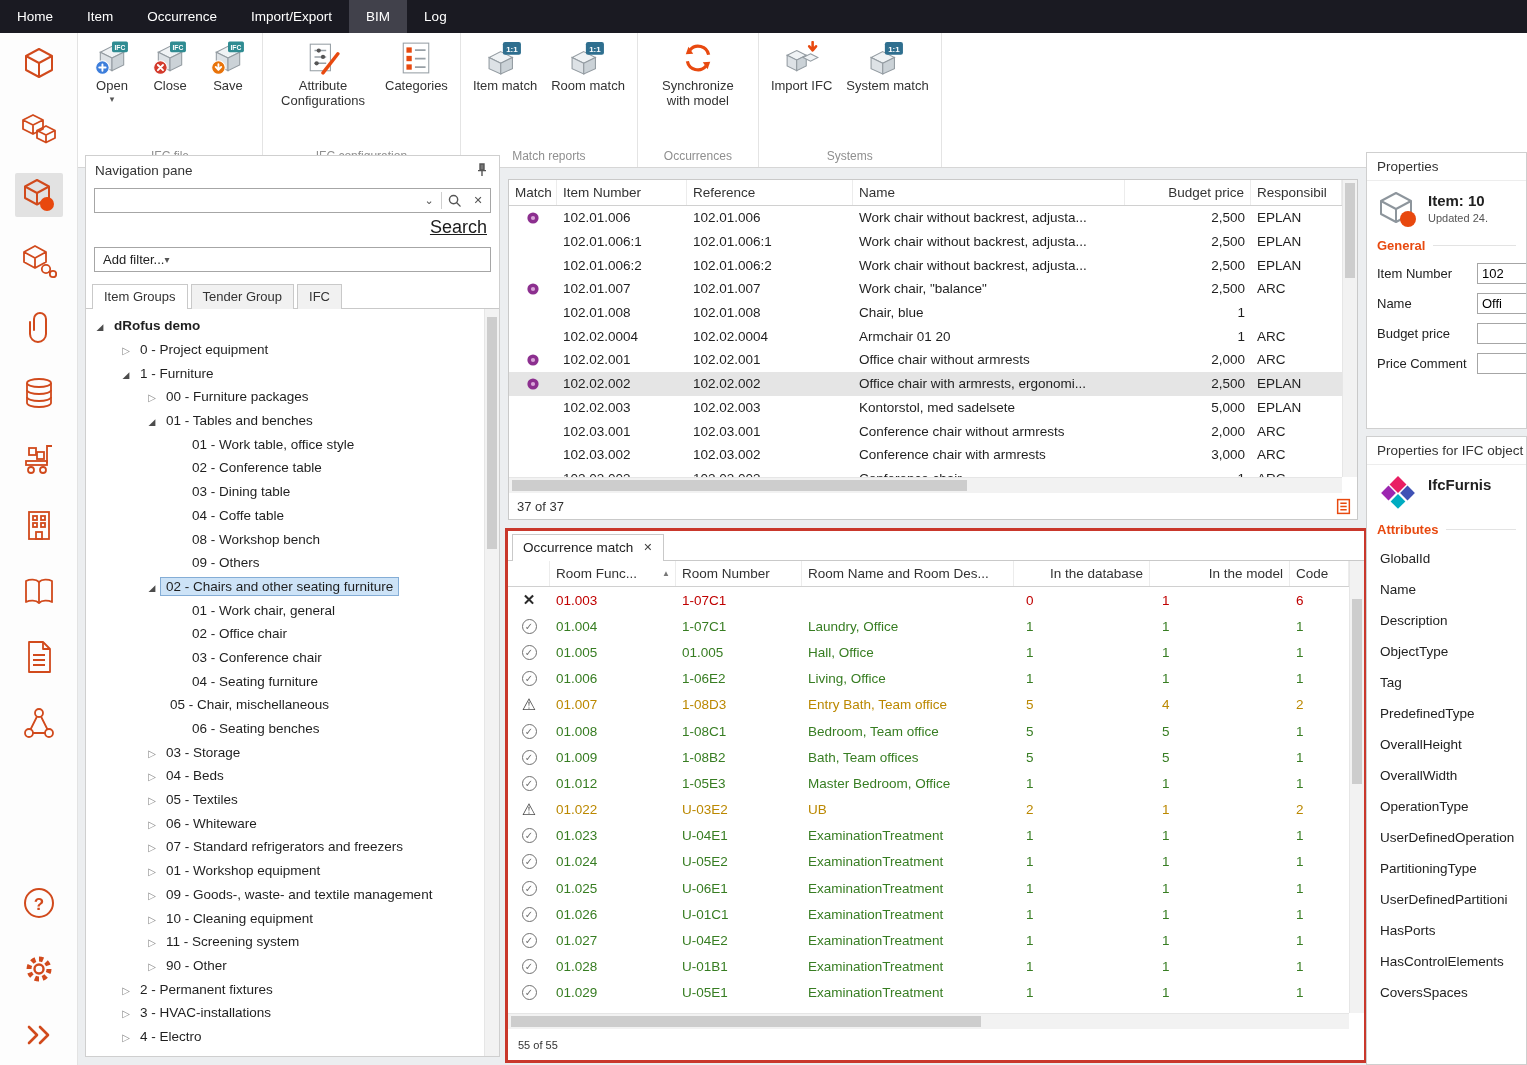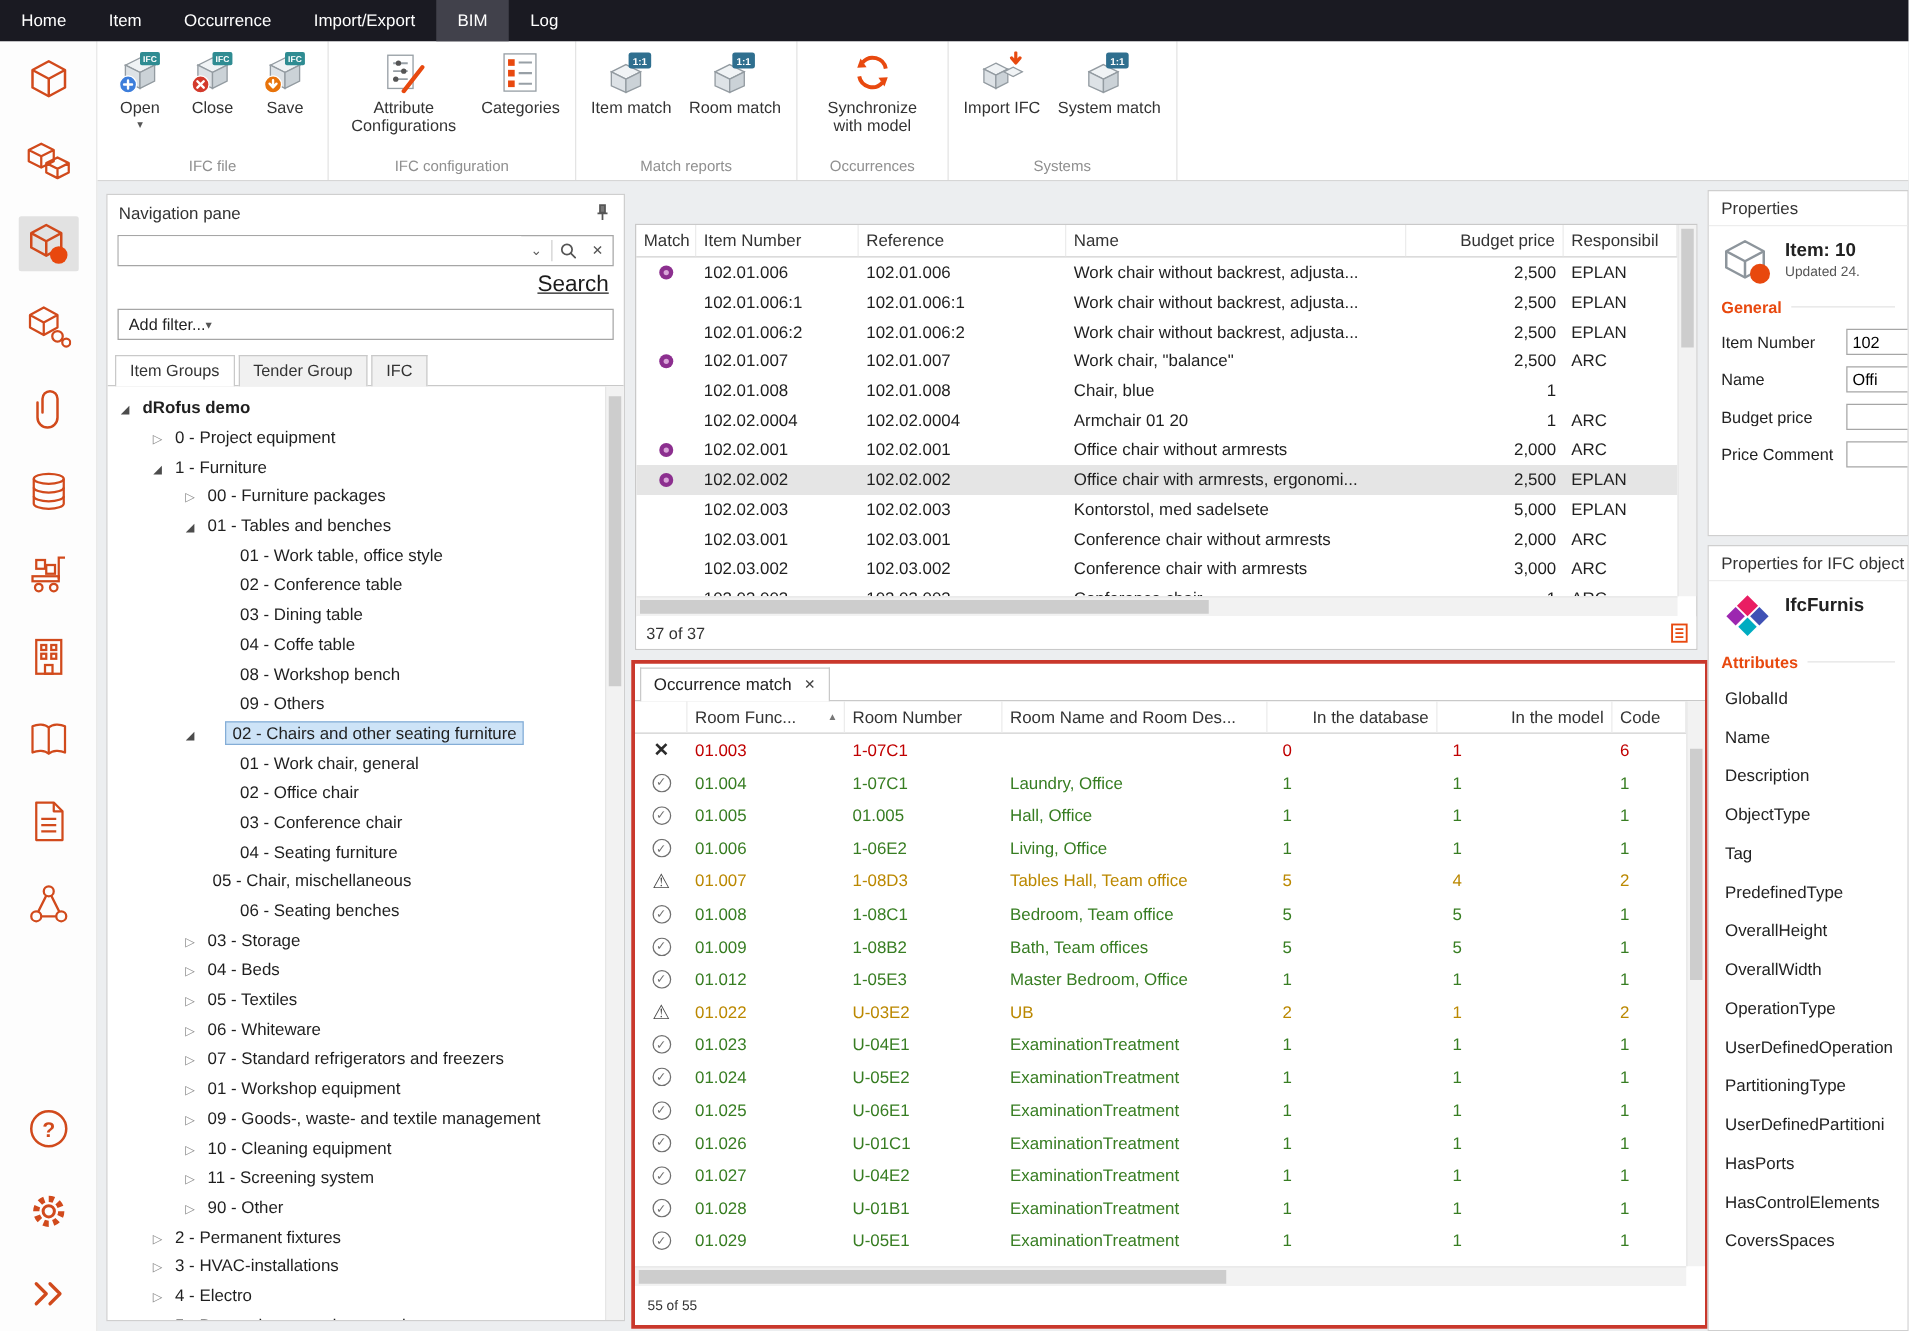--- a/index.html
+++ b/index.html
@@ -16,21 +16,21 @@
 
   
   .rail{position:absolute;left:0;top:33px;bottom:0;width:78px;background:#fdfdfd;border-right:1px solid #e3e3e3;
         display:flex;flex-direction:column;justify-content:space-between;align-items:center;padding:8px 0;}
   .rail-group{display:flex;flex-direction:column;gap:22px;align-items:center;}
   .rail-btn{width:48px;height:44px;display:flex;align-items:center;justify-content:center;border-radius:2px;}
   .rail-btn.selected{background:#e2e2e2;}
   .rail-btn svg{width:36px;height:36px;}
 
   
-  .ribbon{position:absolute;left:78px;top:33px;right:0;height:112px;background:#fff;border-bottom:1px solid #d6d6d6;display:flex;}
+  .ribbon{position:absolute;left:78px;top:33px;right:0;height:135px;background:#fff;border-bottom:1px solid #d6d6d6;display:flex;}
   .rgroup{display:flex;flex-direction:column;border-right:1px solid #e4e4e4;padding:3px 6px 0;}
   .rbuttons{flex:1;display:flex;align-items:flex-start;gap:2px;}
   .rbtn{display:flex;flex-direction:column;align-items:center;min-width:56px;max-width:108px;padding:5px 6px 0;
         font-size:13px;color:#333;text-align:center;line-height:1.15;}
   .rbtn svg{width:34px;height:34px;margin-bottom:4px;}
   .ddv{font-size:9px;color:#555;height:11px;line-height:10px;}
   .rlabel{height:20px;text-align:center;color:#8f8f8f;font-size:12px;line-height:18px;white-space:nowrap;padding:0 6px;}
 
   
   .panelbox{background:#fff;border:1px solid #cfcfcf;}
@@ -599,21 +599,21 @@
             <span class="tree-label">04 - Coffe table</span>
           </div>
           <div class="tree-row" style="padding-left: 84px;">
             <span class="exp leaf"></span>
             <span class="tree-label">08 - Workshop bench</span>
           </div>
           <div class="tree-row" style="padding-left: 84px;">
             <span class="exp leaf"></span>
             <span class="tree-label">09 - Others</span>
           </div>
-          <div class="tree-row selected" style="padding-left: 58px; gap: 20px;">
+          <div class="tree-row selected" style="padding-left: 58px;">
             <span class="exp expanded"></span>
             <span class="tree-label">02 - Chairs and other seating furniture</span>
           </div>
           <div class="tree-row" style="padding-left: 84px;">
             <span class="exp leaf"></span>
             <span class="tree-label">01 - Work chair, general</span>
           </div>
           <div class="tree-row" style="padding-left: 84px;">
             <span class="exp leaf"></span>
             <span class="tree-label">02 - Office chair</span>
@@ -989,21 +989,21 @@
           <div class="ocell c-db">1</div>
           <div class="ocell c-md">1</div>
           <div class="ocell c-cd">1</div>
         </div>
         <div class="orow warning">
           <div class="ocell c-st">
             <span class="st"></span>
           </div>
           <div class="ocell c-func">01.007</div>
           <div class="ocell c-num">1-08D3</div>
-          <div class="ocell c-nm">Tables Hall, Team office</div>
+          <div class="ocell c-nm">Entry Bath, Team office</div>
           <div class="ocell c-db">5</div>
           <div class="ocell c-md">4</div>
           <div class="ocell c-cd">2</div>
         </div>
         <div class="orow ok">
           <div class="ocell c-st">
             <span class="st"></span>
           </div>
           <div class="ocell c-func">01.008</div>
           <div class="ocell c-num">1-08C1</div>

